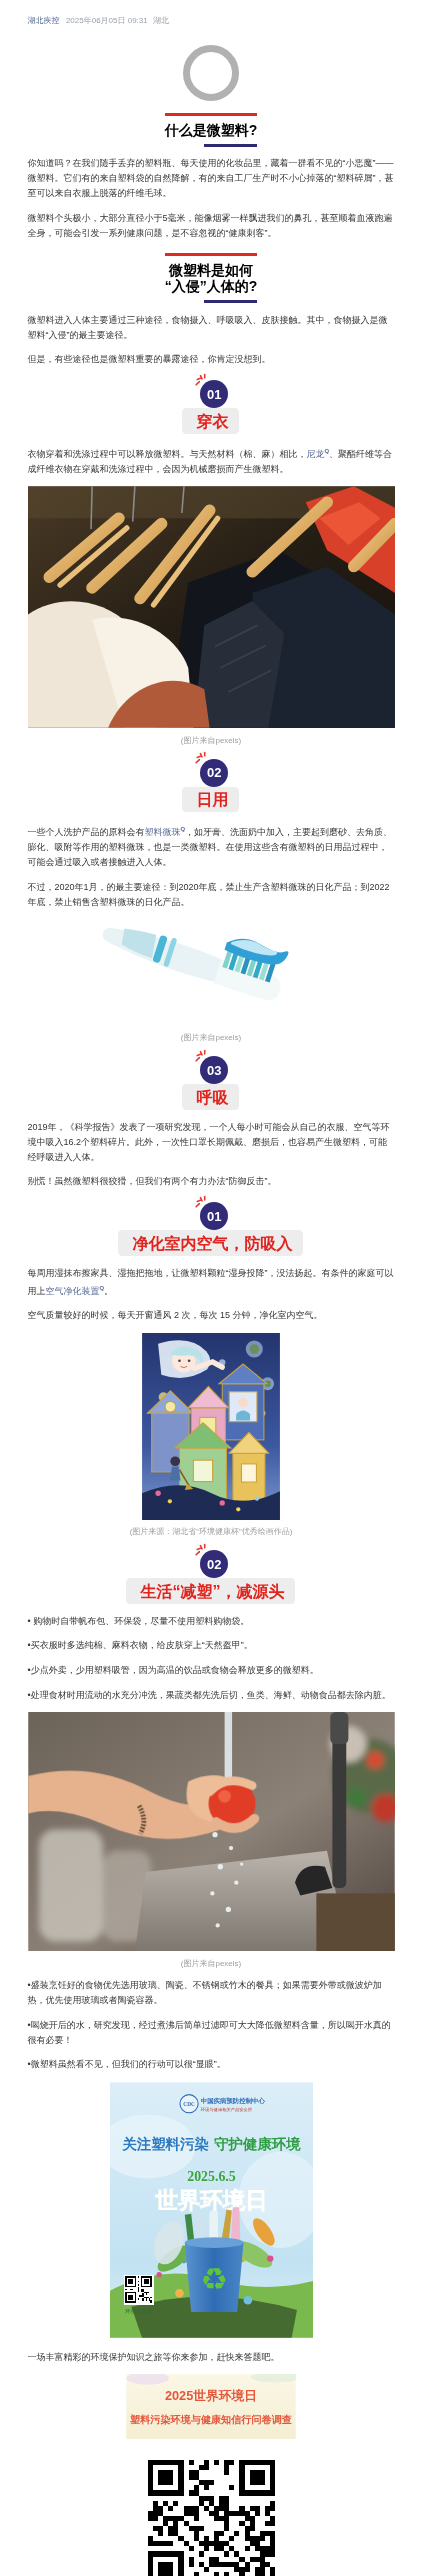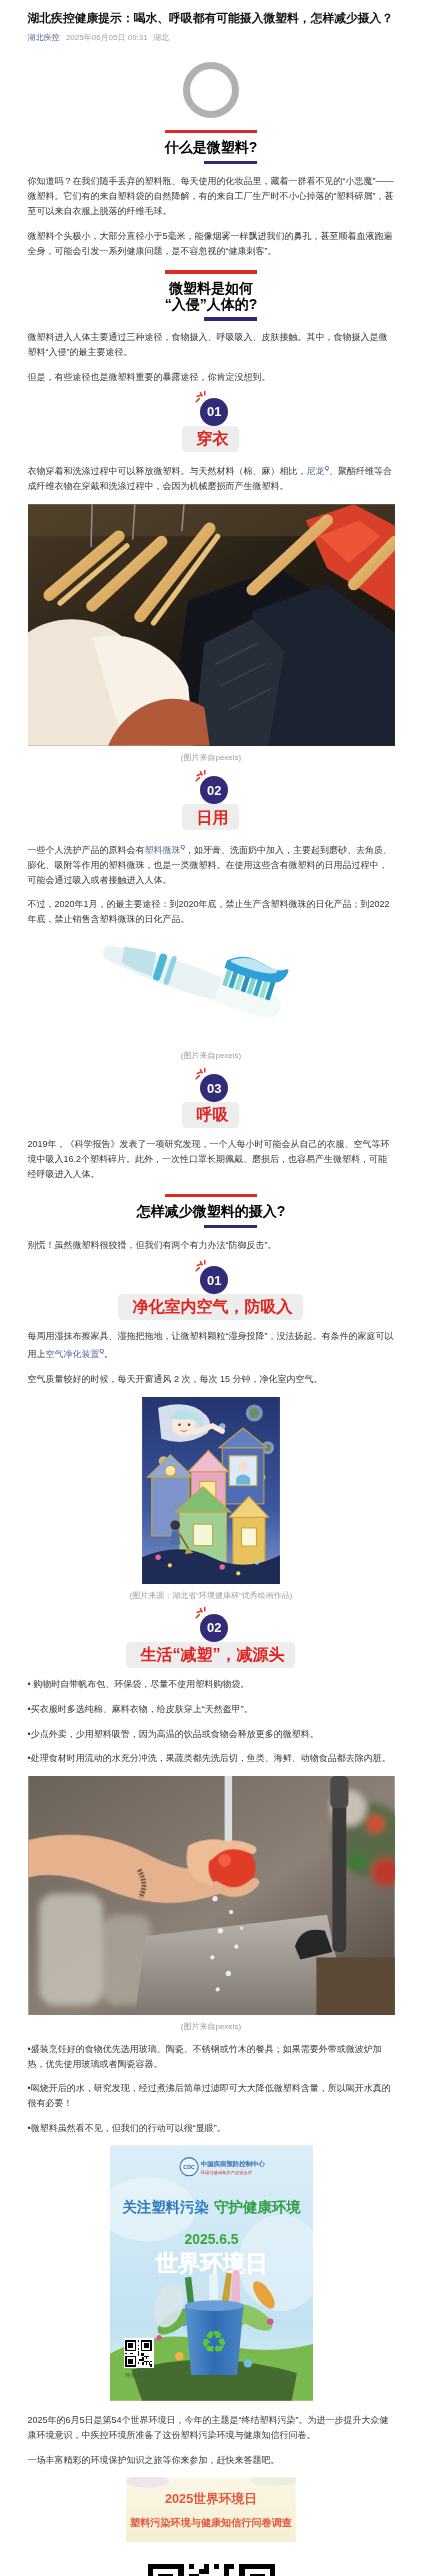--- a/index.html
+++ b/index.html
@@ -33,33 +33,32 @@
   .spark{position:absolute;top:-7.5px;left:-6.4px;width:15px;height:15px;}
   .badge-label{background:#ededed;border-radius:4.3px;margin-left:-7.5px;padding:6.4px 10.7px 6.4px 15px;
     font-size:16px;font-weight:700;color:#e0241f;z-index:1;line-height:13px;}
 
   figure{margin:11.8px 0;text-align:center;}
   figure.tight{margin:8.6px 0;}
   figcaption{font-size:8px;color:#9e9e9e;margin-top:6.4px;}
   .img-block{display:block;margin:0 auto;}
 
   
-  .poster-wrap{position:relative;width:203px;margin:8px auto;}
+  .poster-wrap{position:relative;width:203px;margin:8px auto;font-family:Liberation Serif, serif;}
   .poster-qr{position:absolute;left:14px;bottom:35px;background:#fff;padding:1.6px;line-height:0;}
   .poster-qr-label{position:absolute;left:13px;bottom:24.6px;font-size:5.3px;color:#2f6b33;width:32px;text-align:center;}
 
   .qr-big{width:127px;height:127px;margin:16px auto 0;padding:5.3px;line-height:0;}
 </style>
 </head>
 <body>
 
 <div class="page">
   <div class="article">
 
-    <h1 class="title">湖北疾控健康提示：喝水、呼吸都有可能摄入微塑料，怎样减少摄入？</h1>
     <div class="meta">
       <a class="author">湖北疾控</a><span class="when">2025年06月05日 09:31</span><span>湖北</span>
     </div>
 
     <div class="spinner"></div>
 
     <div class="sec-head">
       <div class="bar-red"></div>
       <div class="sec-title">什么是微塑料?</div>
       <div class="bar-navy"></div>
@@ -198,25 +197,20 @@
             <line x1="12" y1="5" x2="15" y2="11"></line>
               <line x1="20" y1="3" x2="20" y2="9"></line>
           </g>
         </svg>
         <span>03</span>
       </div>
       <div class="badge-label">呼吸</div>
     </div>
     <p class="body">2019年，《科学报告》发表了一项研究发现，一个人每小时可能会从自己的衣服、空气等环境中吸入16.2个塑料碎片。此外，一次性口罩长期佩戴、磨损后，也容易产生微塑料，可能经呼吸进入人体。</p>
 
-    <div class="sec-head">
-      <div class="bar-red"></div>
-      <div class="sec-title">怎样减少微塑料的摄入?</div>
-      <div class="bar-navy"></div>
-    </div>
     <p class="body">别慌！虽然微塑料很狡猾，但我们有两个有力办法“防御反击”。</p>
 
     <div class="badge">
       <div class="badge-circle">
         <svg class="spark" viewBox="0 0 28 28">
           <g stroke="#e23b2e" stroke-width="3" stroke-linecap="round">
             <line x1="4" y1="22" x2="10" y2="16"></line>
               <line x1="6" y1="12" x2="12" y2="10"></line>
             <line x1="12" y1="5" x2="15" y2="11"></line>
               <line x1="20" y1="3" x2="20" y2="9"></line>
@@ -482,21 +476,20 @@
               <rect x="11" y="1" width="5" height="5" fill="#fff"></rect>
               <rect x="12" y="2" width="3" height="3" fill="#000"></rect>
               <rect x="0" y="10" width="7" height="7" fill="#000"></rect>
               <rect x="1" y="11" width="5" height="5" fill="#fff"></rect>
               <rect x="2" y="12" width="3" height="3" fill="#000"></rect>
             </svg></div>
         <div class="poster-qr-label">环境与健康</div>
       </div>
     </figure>
 
-    <p class="body">2025年的6月5日是第54个世界环境日，今年的主题是“终结塑料污染”。为进一步提升大众健康环境意识，中疾控环境所准备了这份塑料污染环境与健康知信行问卷。</p>
     <p class="body">一场丰富精彩的环境保护知识之旅等你来参加，赶快来答题吧。</p>
 
     <figure class="tight">
       <svg class="img-block" width="170" height="65" viewBox="0 0 318 122">
         <defs>
           <linearGradient id="cream" x1="0" y1="0" x2="0" y2="1">
             <stop offset="0" stop-color="#fbf7e6"></stop>
               <stop offset="1" stop-color="#f4eed2"></stop>
           </linearGradient>
         </defs>

